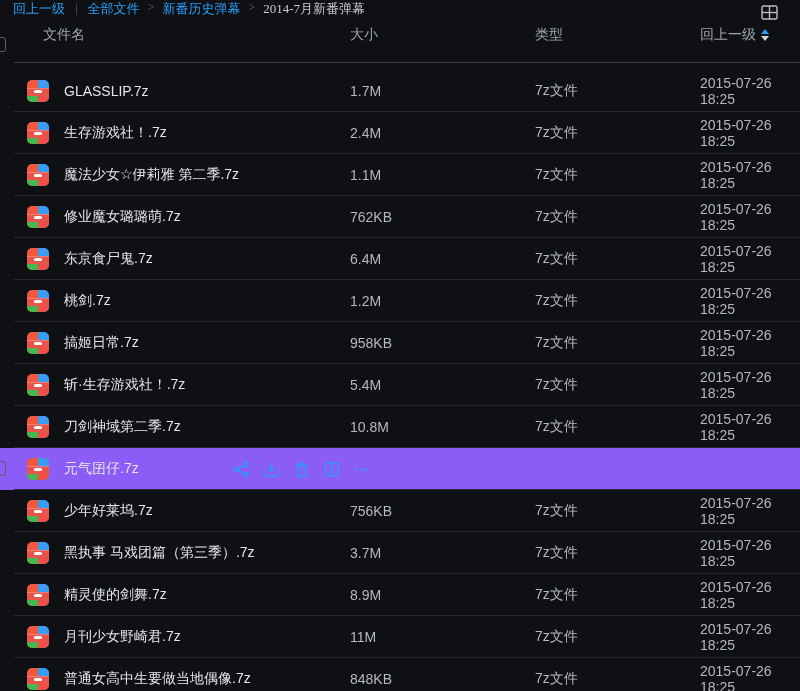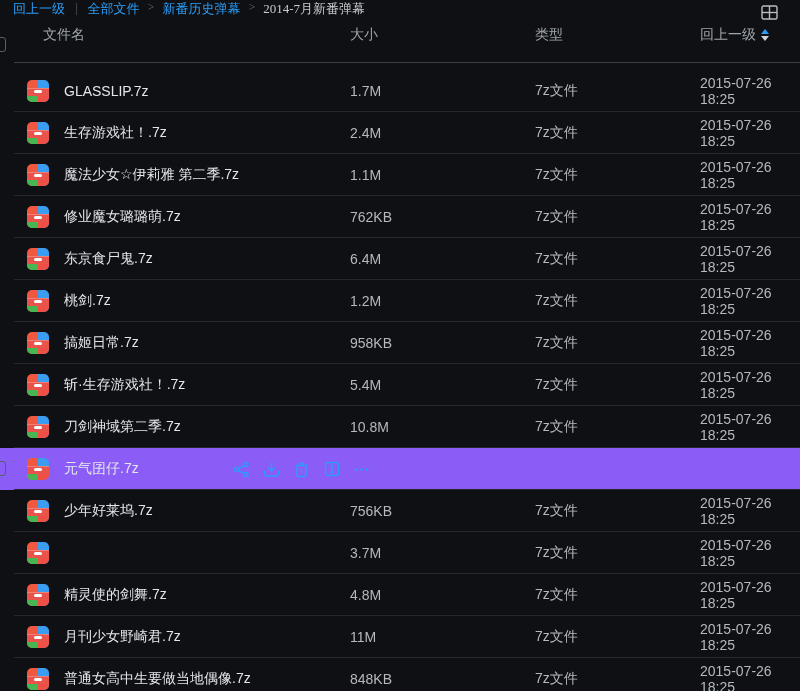--- a/index.html
+++ b/index.html
@@ -321,36 +321,37 @@
     <div class="col-time fmeta">2015-07-26 18:25</div>
 
   </div>
 
   <div class="frow">
 
     <div class="col-name">
       <span class="file-icon">
           <span class="zip-pull"></span>
         </span>
+      <span class="fname">黑执事 马戏团篇（第三季）.7z</span>
     </div>
     <div class="col-size fmeta">3.7M</div>
     <div class="col-type fmeta">7z文件</div>
     <div class="col-time fmeta">2015-07-26 18:25</div>
 
   </div>
 
   <div class="frow">
 
     <div class="col-name">
       <span class="file-icon">
           <span class="zip-pull"></span>
         </span>
       <span class="fname">精灵使的剑舞.7z</span>
     </div>
-    <div class="col-size fmeta">4.8M</div>
+    <div class="col-size fmeta">8.9M</div>
     <div class="col-type fmeta">7z文件</div>
     <div class="col-time fmeta">2015-07-26 18:25</div>
 
   </div>
 
   <div class="frow">
 
     <div class="col-name">
       <span class="file-icon">
           <span class="zip-pull"></span>

